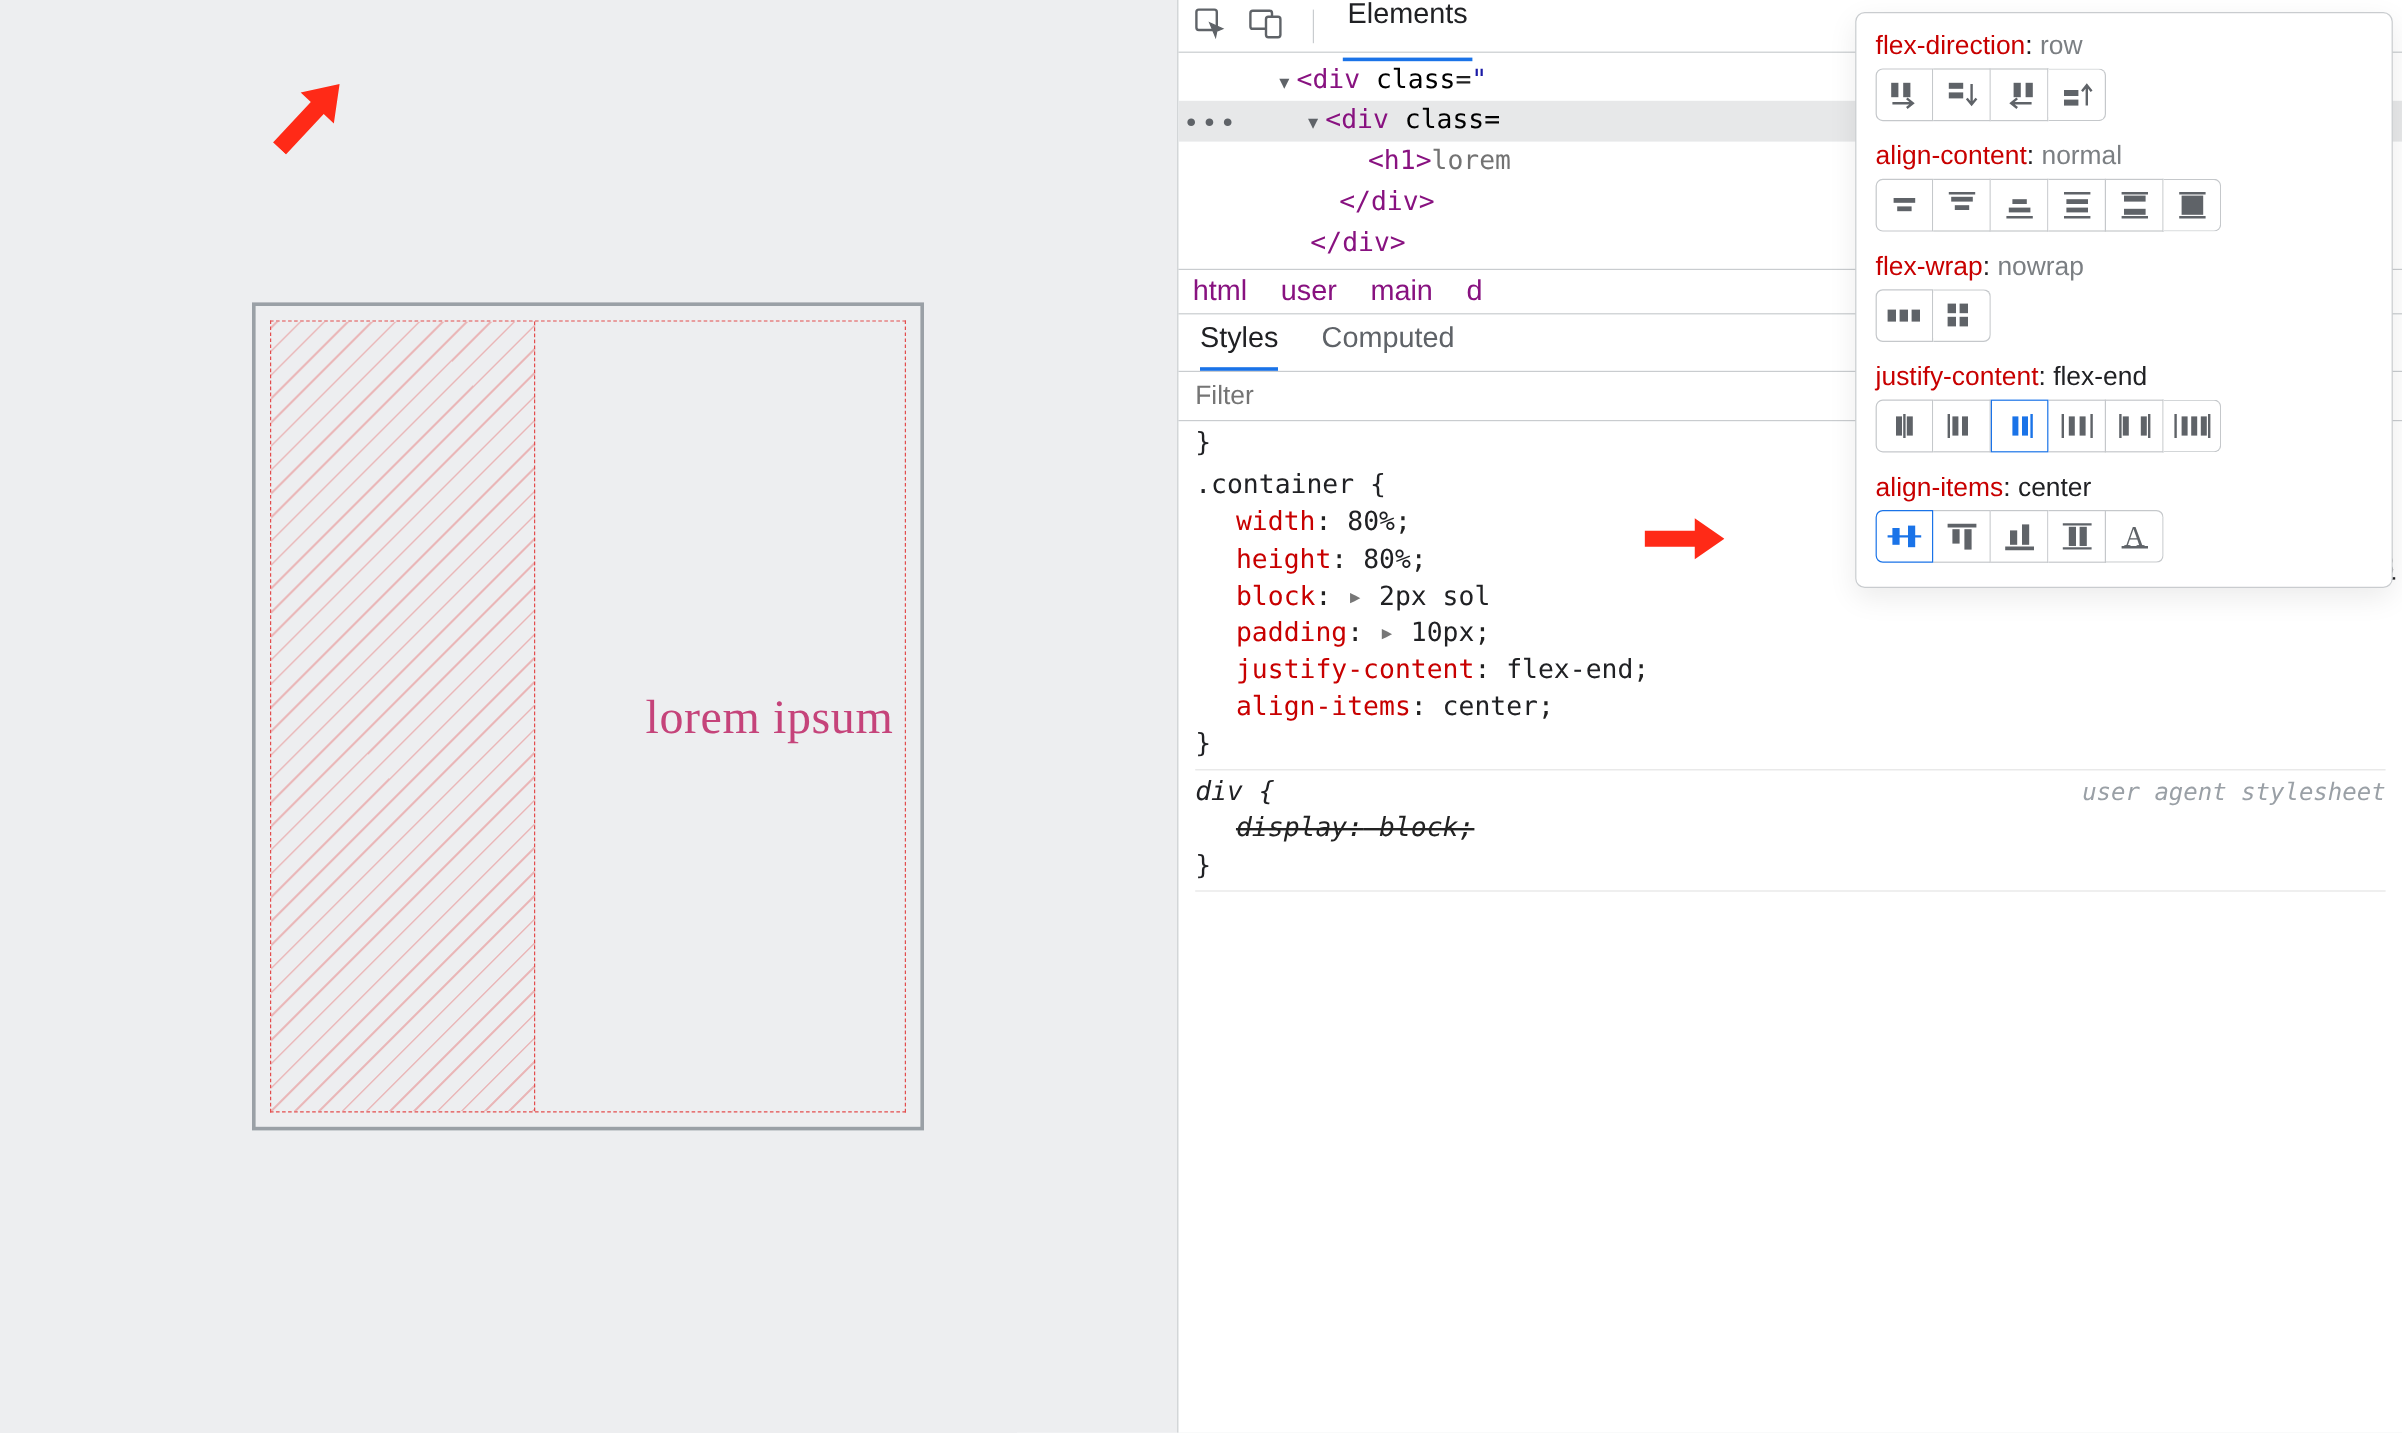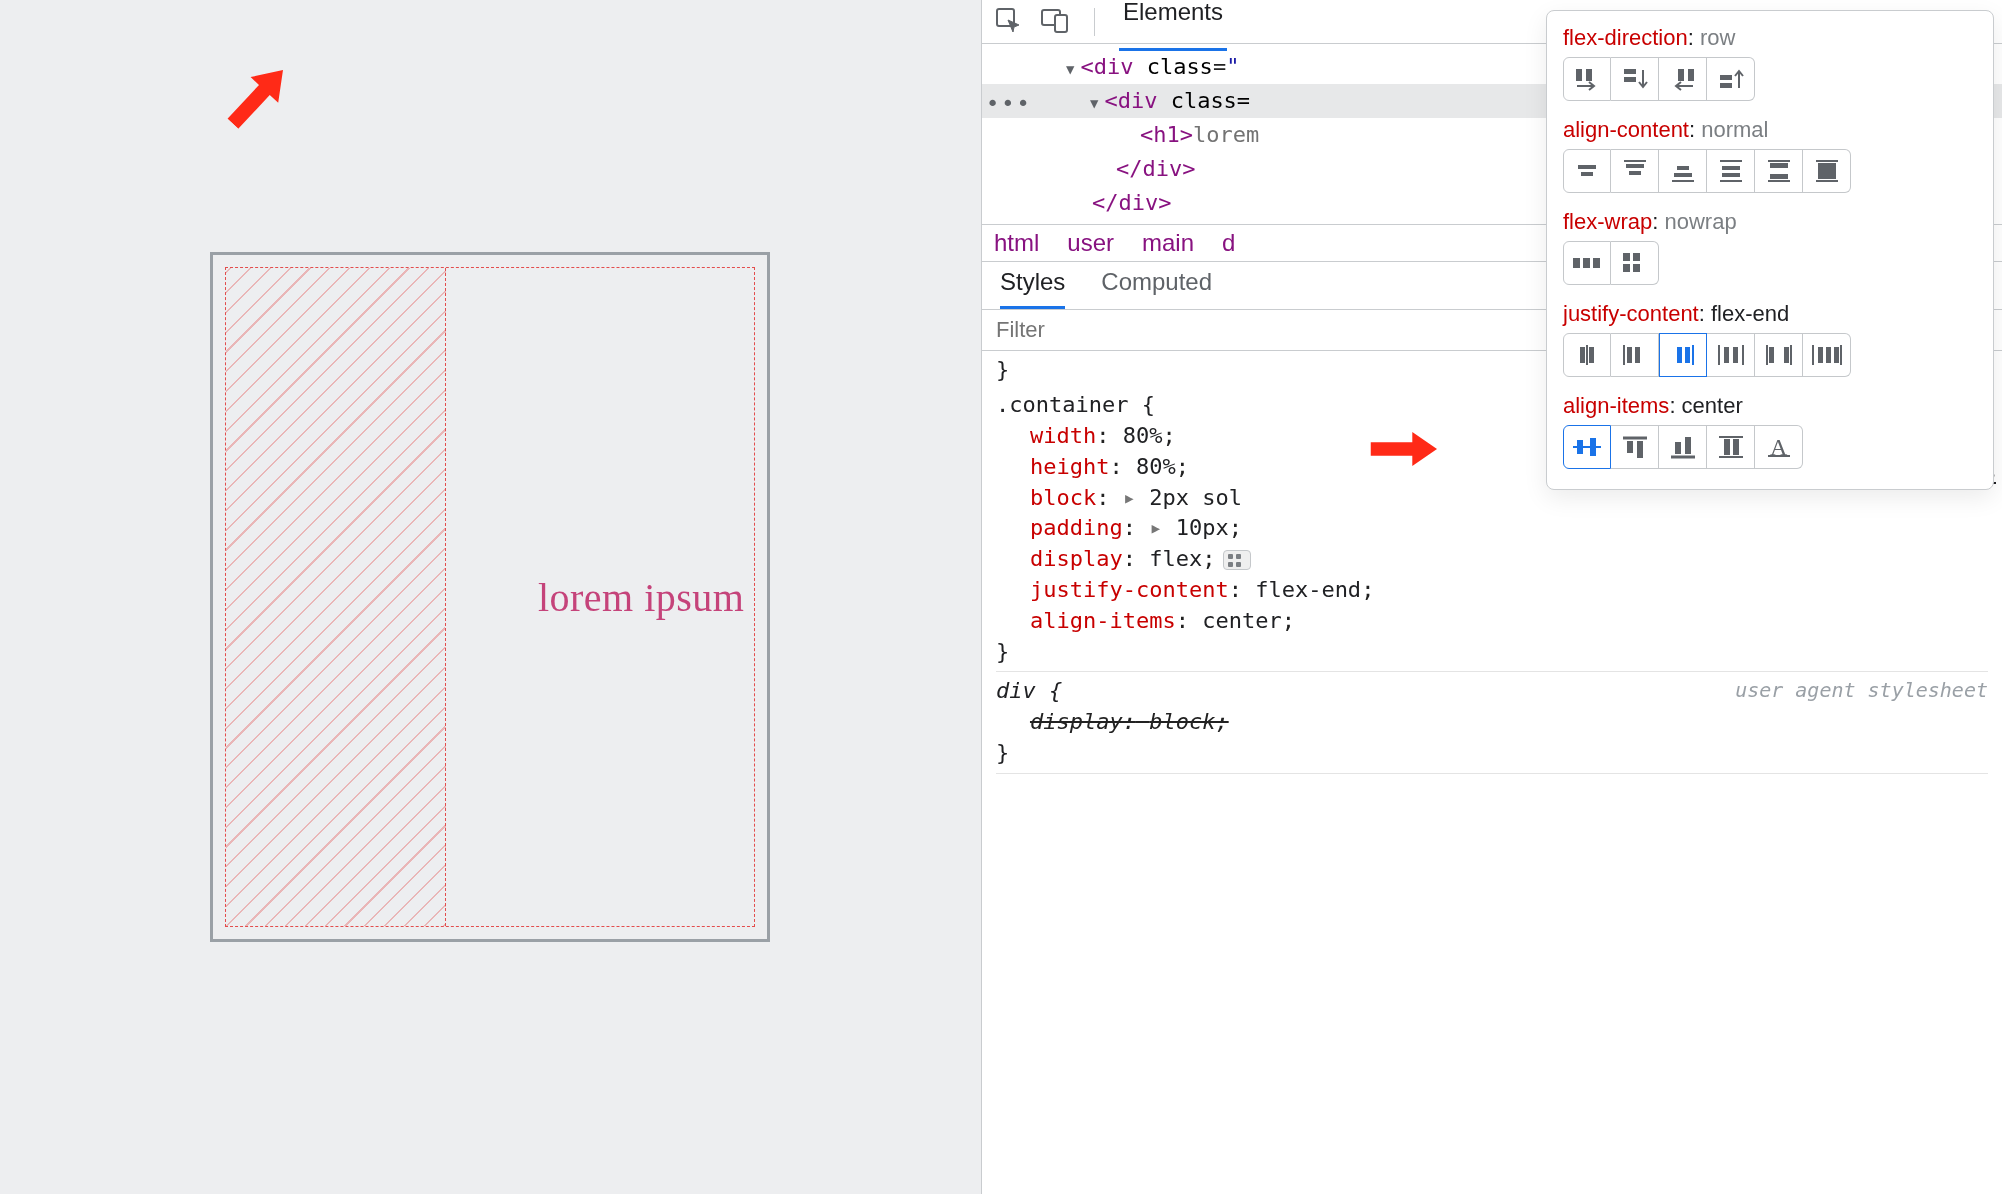--- a/index.html
+++ b/index.html
@@ -225,21 +225,20 @@
   </div>
 
   <div class="styles">
     <div class="brace">}</div>
     <div class="ruleblock">
       <div class="sel">.container {</div>
       <div class="rule-line"><span class="prop">width</span>: <span class="val">80%</span>;</div>
       <div class="rule-line"><span class="prop">height</span>: <span class="val">80%</span>;</div>
       <div class="rule-line"><span class="prop">block</span>: <span style="color:#777">▸</span> <span class="val">2px sol</span></div>
       <div class="rule-line"><span class="prop">padding</span>: <span style="color:#777">▸</span> <span class="val">10px</span>;</div>
-      <div class="rule-line"><span class="prop">display</span>: <span class="val">flex</span>;<span class="inline-icon"></span></div>
       <div class="rule-line"><span class="prop">justify-content</span>: <span class="val">flex-end</span>;</div>
       <div class="rule-line"><span class="prop">align-items</span>: <span class="val">center</span>;</div>
       <div class="brace">}</div>
     </div>
     <div class="ruleblock" style="position:relative">
       <span class="uas">user agent stylesheet</span>
       <div class="sel" style="font-style:italic">div {</div>
       <div class="rule-line struck"><span>display:</span> <span>block;</span></div>
       <div class="brace">}</div>
     </div>

